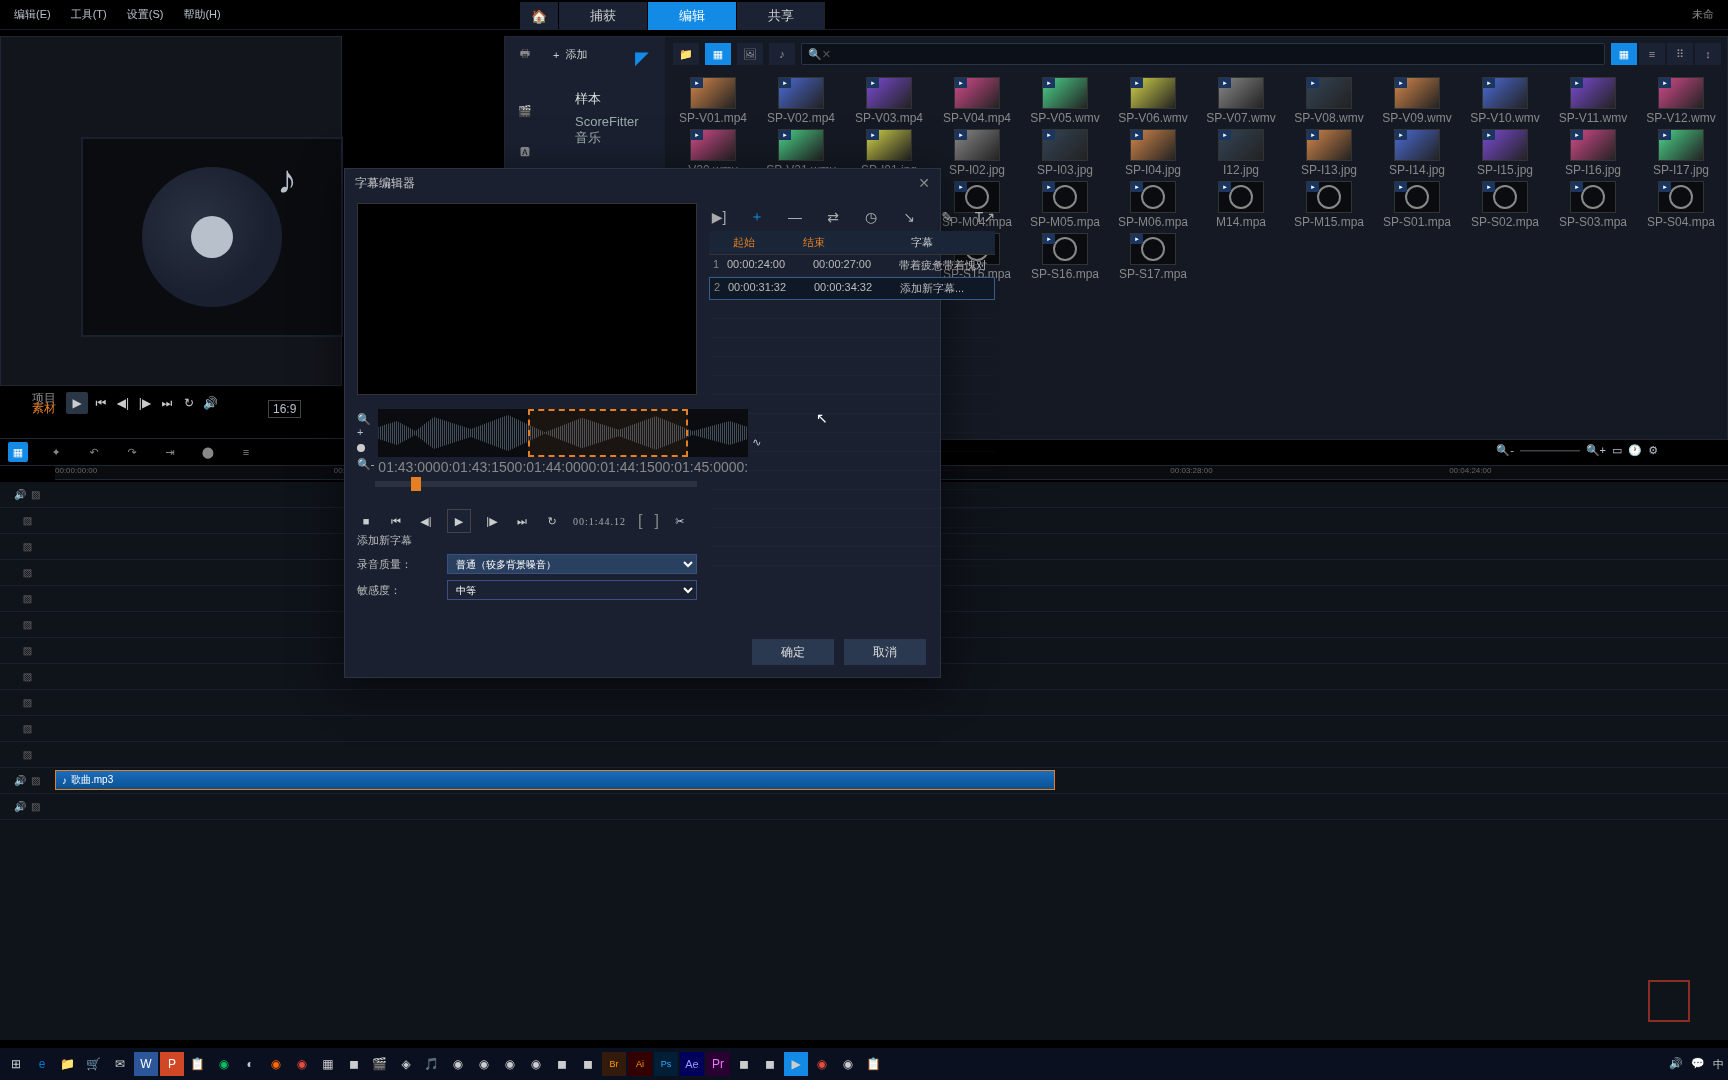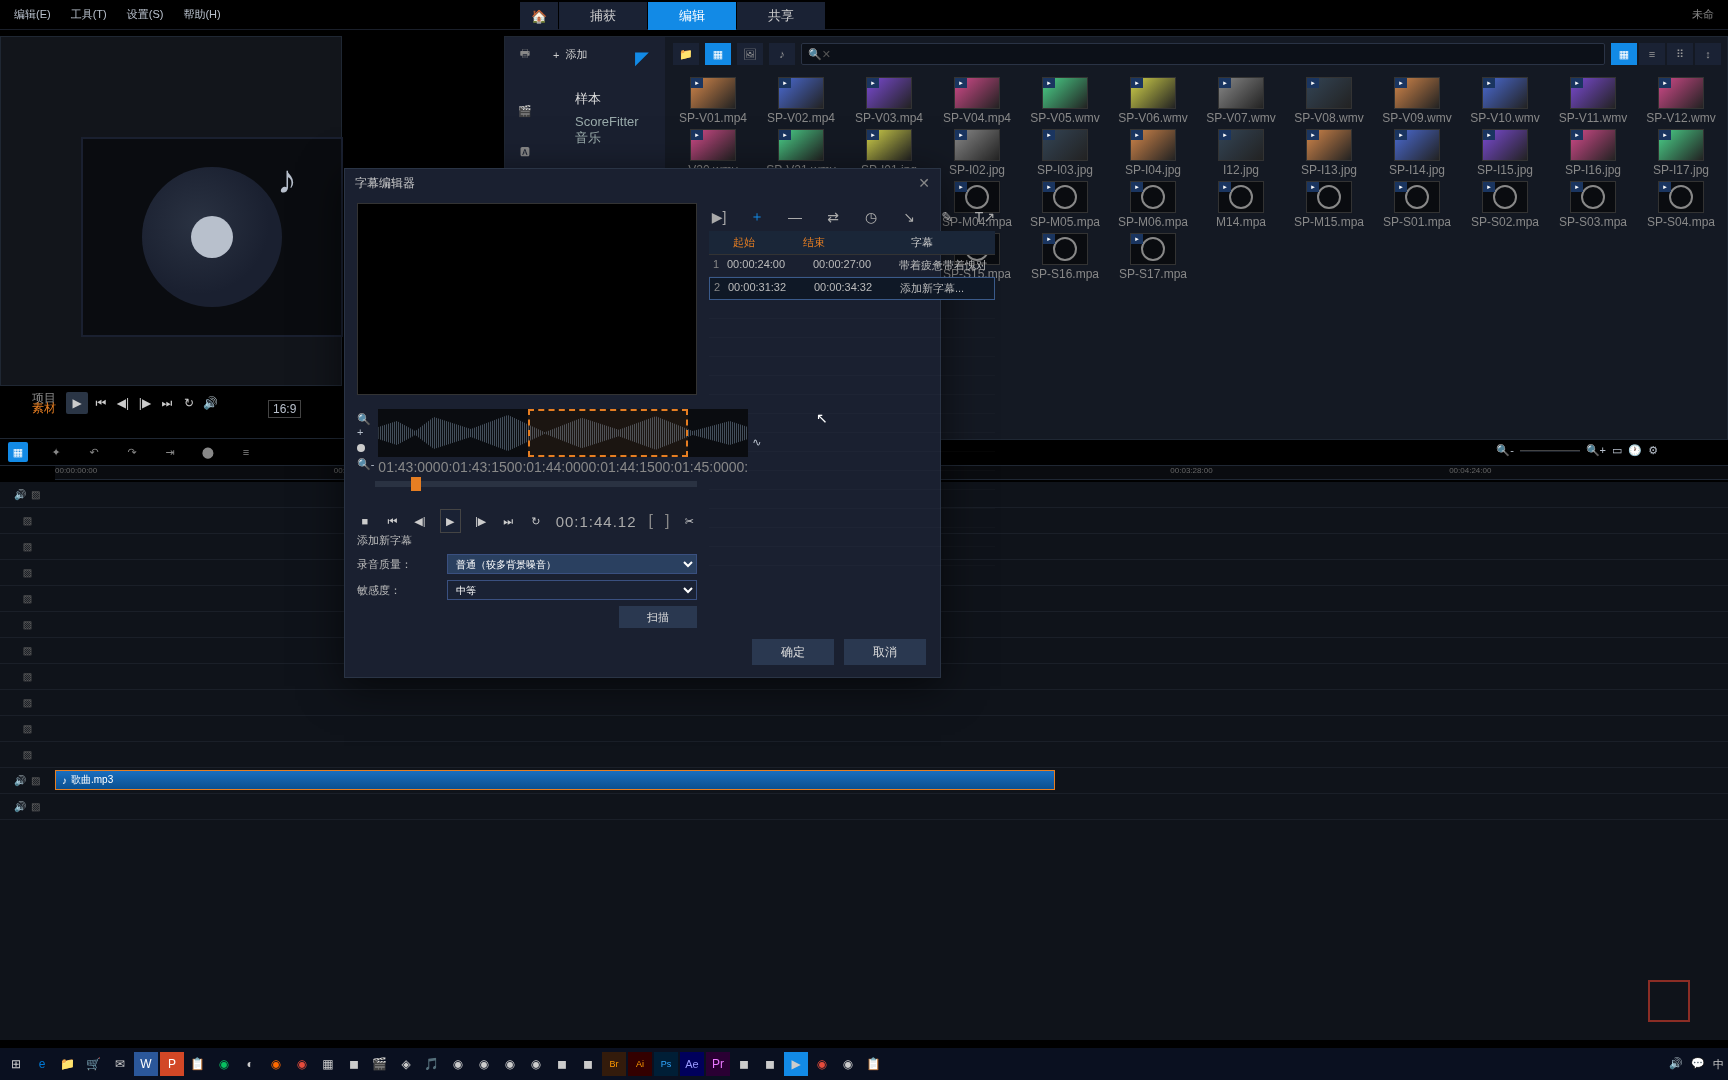--- a/index.html
+++ b/index.html
@@ -78,21 +78,21 @@
 .sub-row .t{width:86px}
 .sub-row .tx{flex:1}
 .wave-area{position:absolute;left:12px;top:240px;width:340px}
 .wave{height:48px;background:#0a0c10;position:relative;display:flex;align-items:center;overflow:hidden}
 .wave .wf{flex:1;height:40px;background:repeating-linear-gradient(90deg,#5a6a7a 0 1px,transparent 1px 2px);opacity:.7;clip-path:polygon(0 35%,5% 20%,10% 45%,15% 10%,25% 40%,35% 5%,45% 48%,55% 12%,65% 42%,75% 8%,85% 45%,95% 20%,100% 35%,100% 65%,95% 80%,85% 55%,75% 92%,65% 58%,55% 88%,45% 52%,35% 95%,25% 60%,15% 90%,10% 55%,5% 80%,0 65%)}
 .wave .sel{position:absolute;left:150px;width:160px;top:0;bottom:0;border:2px dashed #e67e22;background:rgba(230,126,34,.08)}
 .wave-times{display:flex;justify-content:space-between;font-size:14px;color:#888;padding-top:2px}
 .wave-ctrl{display:flex;align-items:center;gap:12px;margin-top:22px}
 .wave-ctrl .wbtn{width:18px;height:18px;display:flex;align-items:center;justify-content:center;cursor:pointer;color:#ccc}
 .wave-ctrl .wbtn.play{width:24px;height:24px;border:1px solid #444;background:#1a2234}
-.wave-ctrl .tc{font-family:Liberation Sans, sans-serif;font-size:15px;color:#aaa;letter-spacing:1px}
+.wave-ctrl .tc{font-family:Liberation Serif, serif;font-size:10px;color:#aaa;letter-spacing:1px}
 .wave-ctrl .br{font-size:16px;color:#888}
 .opts{position:absolute;left:12px;top:364px;width:340px}
 .opts .row{display:flex;align-items:center;margin-bottom:6px}
 .opts .lab{width:90px;font-size:11px;color:#bbb}
 .opts select{flex:1;height:20px;background:#2a4060;color:#fff;border:1px solid #3a5080;font-size:10px;padding:0 4px}
 .opts select.sel2{background:#1a2234}
 .opts .scan{margin-left:auto;width:78px;height:22px;background:#2a3850;color:#ddd;border:none;cursor:pointer;font-size:11px}
 .dlg-btns{position:absolute;right:14px;bottom:12px;display:flex;gap:10px}
 .dlg-btns button{width:82px;height:26px;background:#2a3850;color:#ddd;border:none;cursor:pointer;font-size:12px}
 .right-col{width:320px}
@@ -633,23 +633,20 @@
         <div class="lab">添加新字幕</div>
       </div>
     <div class="row">
       <div class="lab">录音质量：</div>
       <select><option>普通（较多背景噪音）</option></select>
     </div>
     <div class="row">
       <div class="lab">敏感度：</div>
       <select class="sel2"><option>中等</option></select>
     </div>
-    <div class="row">
-        <button class="scan">扫描</button>
-      </div>
   </div>
 
   <div class="dlg-btns">
     <button>确定</button>
     <button>取消</button>
   </div>
 </div>
 
 <div class="cursor">↖</div>
 <div class="watermark"></div>

